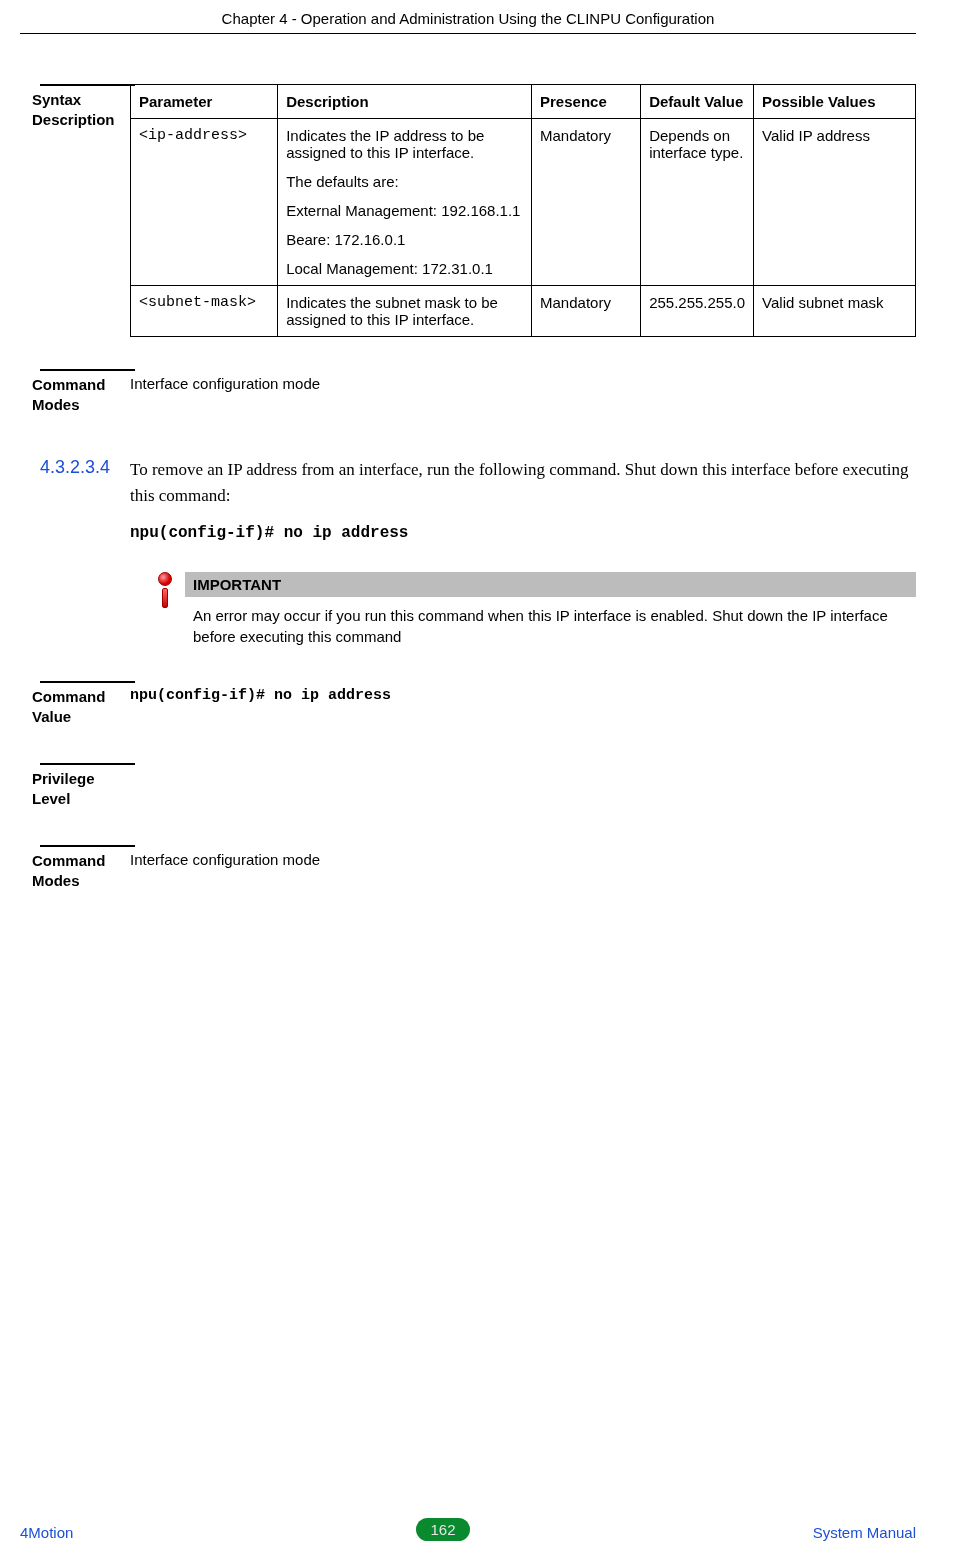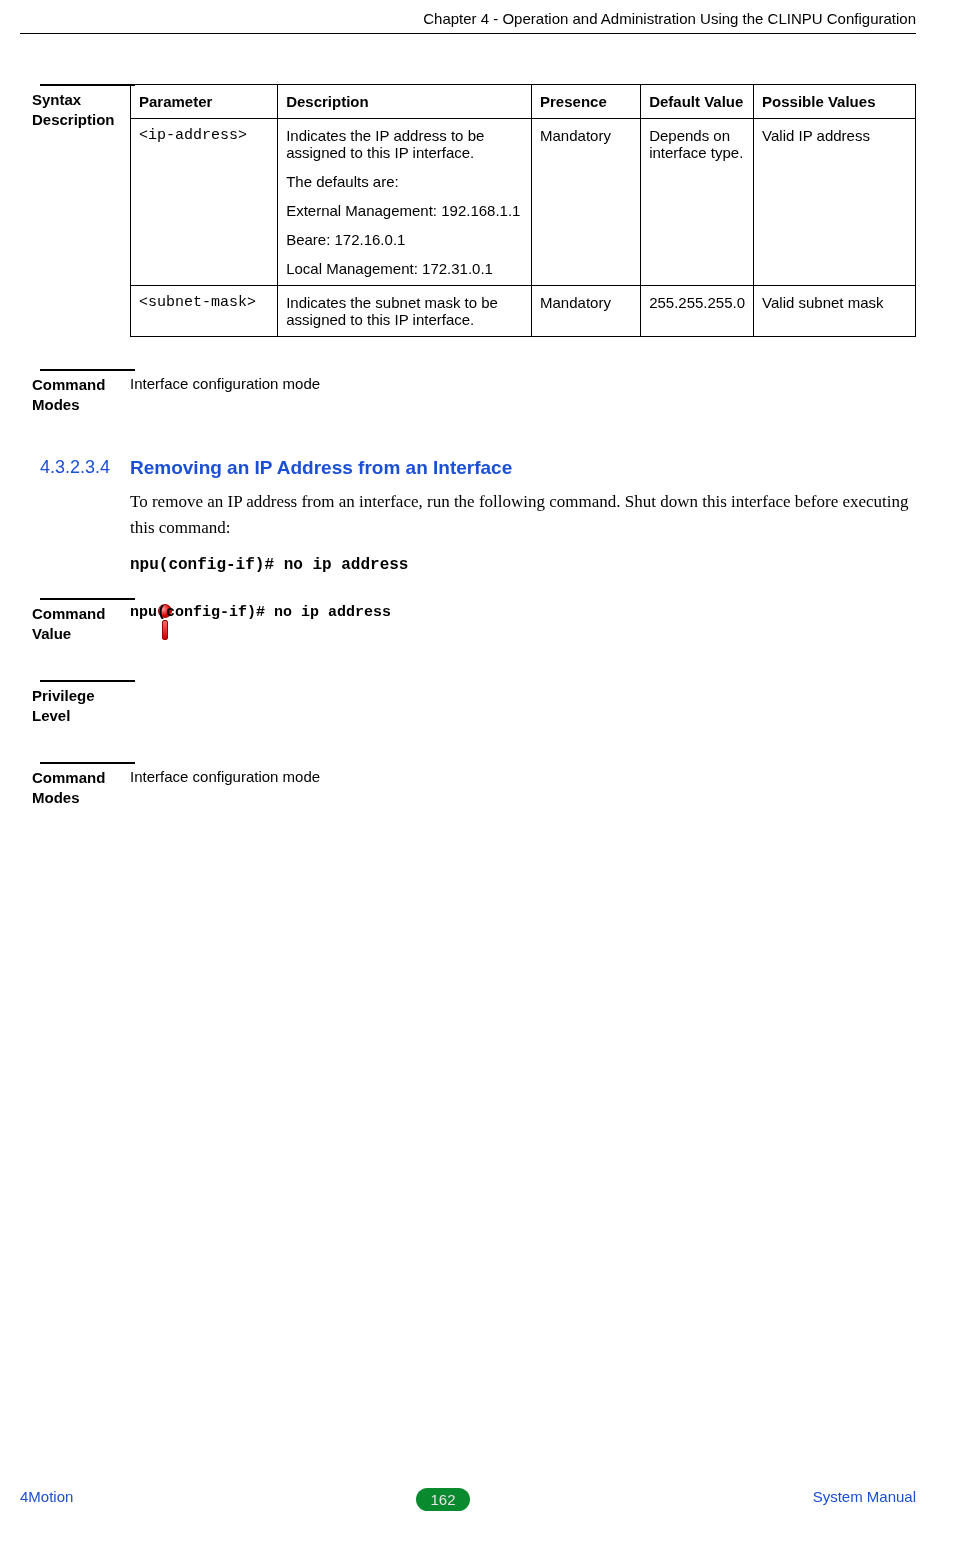--- a/index.html
+++ b/index.html
@@ -1,39 +1,39 @@
 <!DOCTYPE html>
 <html><head>
 <meta charset="utf-8">
 <style>
   * { box-sizing: border-box; margin: 0; padding: 0; }
   html, body { width: 976px; background: #fff; font-family: Arial, Helvetica, sans-serif; color: #000; }
   .page { width: 976px; min-height: 1545px; padding: 10px 60px 0 20px; position: relative; }
-  .header-row { display: flex; justify-content: flex-end; font-size: 15px; padding: 0 0 6px 0; }
+  .header-row { display: flex; justify-content: center; font-size: 15px; padding: 0 0 6px 0; }
   .header-rule { border: none; border-top: 1px solid #000; margin-bottom: 50px; }
   .content { margin-left: 110px; }
   .side-label { position: absolute; left: 12px; width: 95px; font-weight: bold; font-size: 15px; line-height: 1.35; }
   .side-hr { position: absolute; left: 20px; width: 95px; border: none; border-top: 2px solid #000; }
   table.params { border-collapse: collapse; width: 100%; font-size: 15px; }
   table.params th, table.params td { border: 1px solid #000; padding: 8px 8px; vertical-align: top; text-align: left; }
   table.params th { font-weight: bold; background: #fff; }
   .mono { font-family: "Courier New", Courier, monospace; }
   .sec-num { color: #1a4fd6; font-size: 18px; font-weight: normal; position:absolute; left:20px; }
   .sec-title { color: #1a4fd6; font-size: 19px; font-weight: bold; margin-bottom: 10px; }
   .body-text { font-family: Georgia, "Times New Roman", serif; font-size: 17px; line-height: 1.55; margin-bottom: 14px; }
   .cmd-text { font-family: "Courier New", Courier, monospace; font-size: 16px; font-weight: bold; margin-bottom: 30px; }
   .important-box { margin-left: 55px; margin-bottom: 40px; }
   .important-head { background: #bcbcbc; font-weight: bold; font-size: 15px; padding: 4px 8px; }
   .important-body { font-size: 15px; padding: 8px 8px 0 8px; line-height: 1.4; }
   .info-icon { position: absolute; left: 135px; width: 20px; height: 40px; }
   .info-icon .dot { width: 14px; height: 14px; border-radius: 50%; background: radial-gradient(circle at 35% 35%, #ff9c9c, #d60000 60%); margin: 0 auto 2px auto; border:1px solid #a00000;}
   .info-icon .bar { width: 6px; height: 20px; background: linear-gradient(#ff6a6a, #c80000); margin: 0 auto; border-radius: 2px; border:1px solid #a00000;}
   .kv-block { position: relative; margin-bottom: 42px; min-height: 40px; }
   .kv-val { font-size: 15px; }
-  .footer { position: absolute; bottom: 34px; left: 20px; right: 60px; display: flex; justify-content: space-between; align-items: flex-start; font-size: 15px; }
+  .footer { position: absolute; bottom: 4px; left: 20px; right: 60px; display: flex; justify-content: space-between; align-items: flex-end; font-size: 15px; }
   .page-pill { background: #0a8a2e; color: #e5e5e5; border-radius: 14px; padding: 3px 14px; font-size: 15px; }
   .blue { color: #1a4fd6; }
   .para-sp { margin-bottom: 12px; }
   .col-param { width: 19%; }
   .col-desc { width: 33%; }
   .col-pres { width: 14%; }
   .col-def { width: 13%; }
   .col-poss { width: 21%; }
 </style>
 </head>
@@ -90,30 +90,35 @@
 
   <div class="kv-block" style="margin-top:38px;">
     <hr class="side-hr" style="top:-6px;">
     <div class="side-label" style="top:0;">Command Modes</div>
     <div class="content kv-val">Interface configuration mode</div>
   </div>
 
   <div style="position:relative; margin-top:15px;">
     <span class="sec-num">4.3.2.3.4</span>
     <div class="content">
-      <div class="sec-title">Removing an IP Address from an Interface</div>
       <div class="body-text">To remove an IP address from an interface, run the following command. Shut down this interface before executing this command:</div>
       <div class="cmd-text">npu(config-if)# no ip address</div>
     </div>
   </div>
 
   <div style="position:relative;">
     <div class="info-icon">
       <div class="dot"></div>
       <div class="bar"></div>
+    </div>
+    <div class="content">
+      <div class="important-box">
+        <div class="important-head">IMPORTANT</div>
+        <div class="important-body">An error may occur if you run this command when this IP interface is enabled. Shut down the IP interface before executing this command</div>
+      </div>
     </div>
   </div>
 
   <div class="kv-block">
     <hr class="side-hr" style="top:-6px;">
     <div class="side-label" style="top:0;">Command Value</div>
     <div class="content kv-val mono" style="font-weight:bold;">npu(config-if)# no ip address</div>
   </div>
 
   <div class="kv-block">

